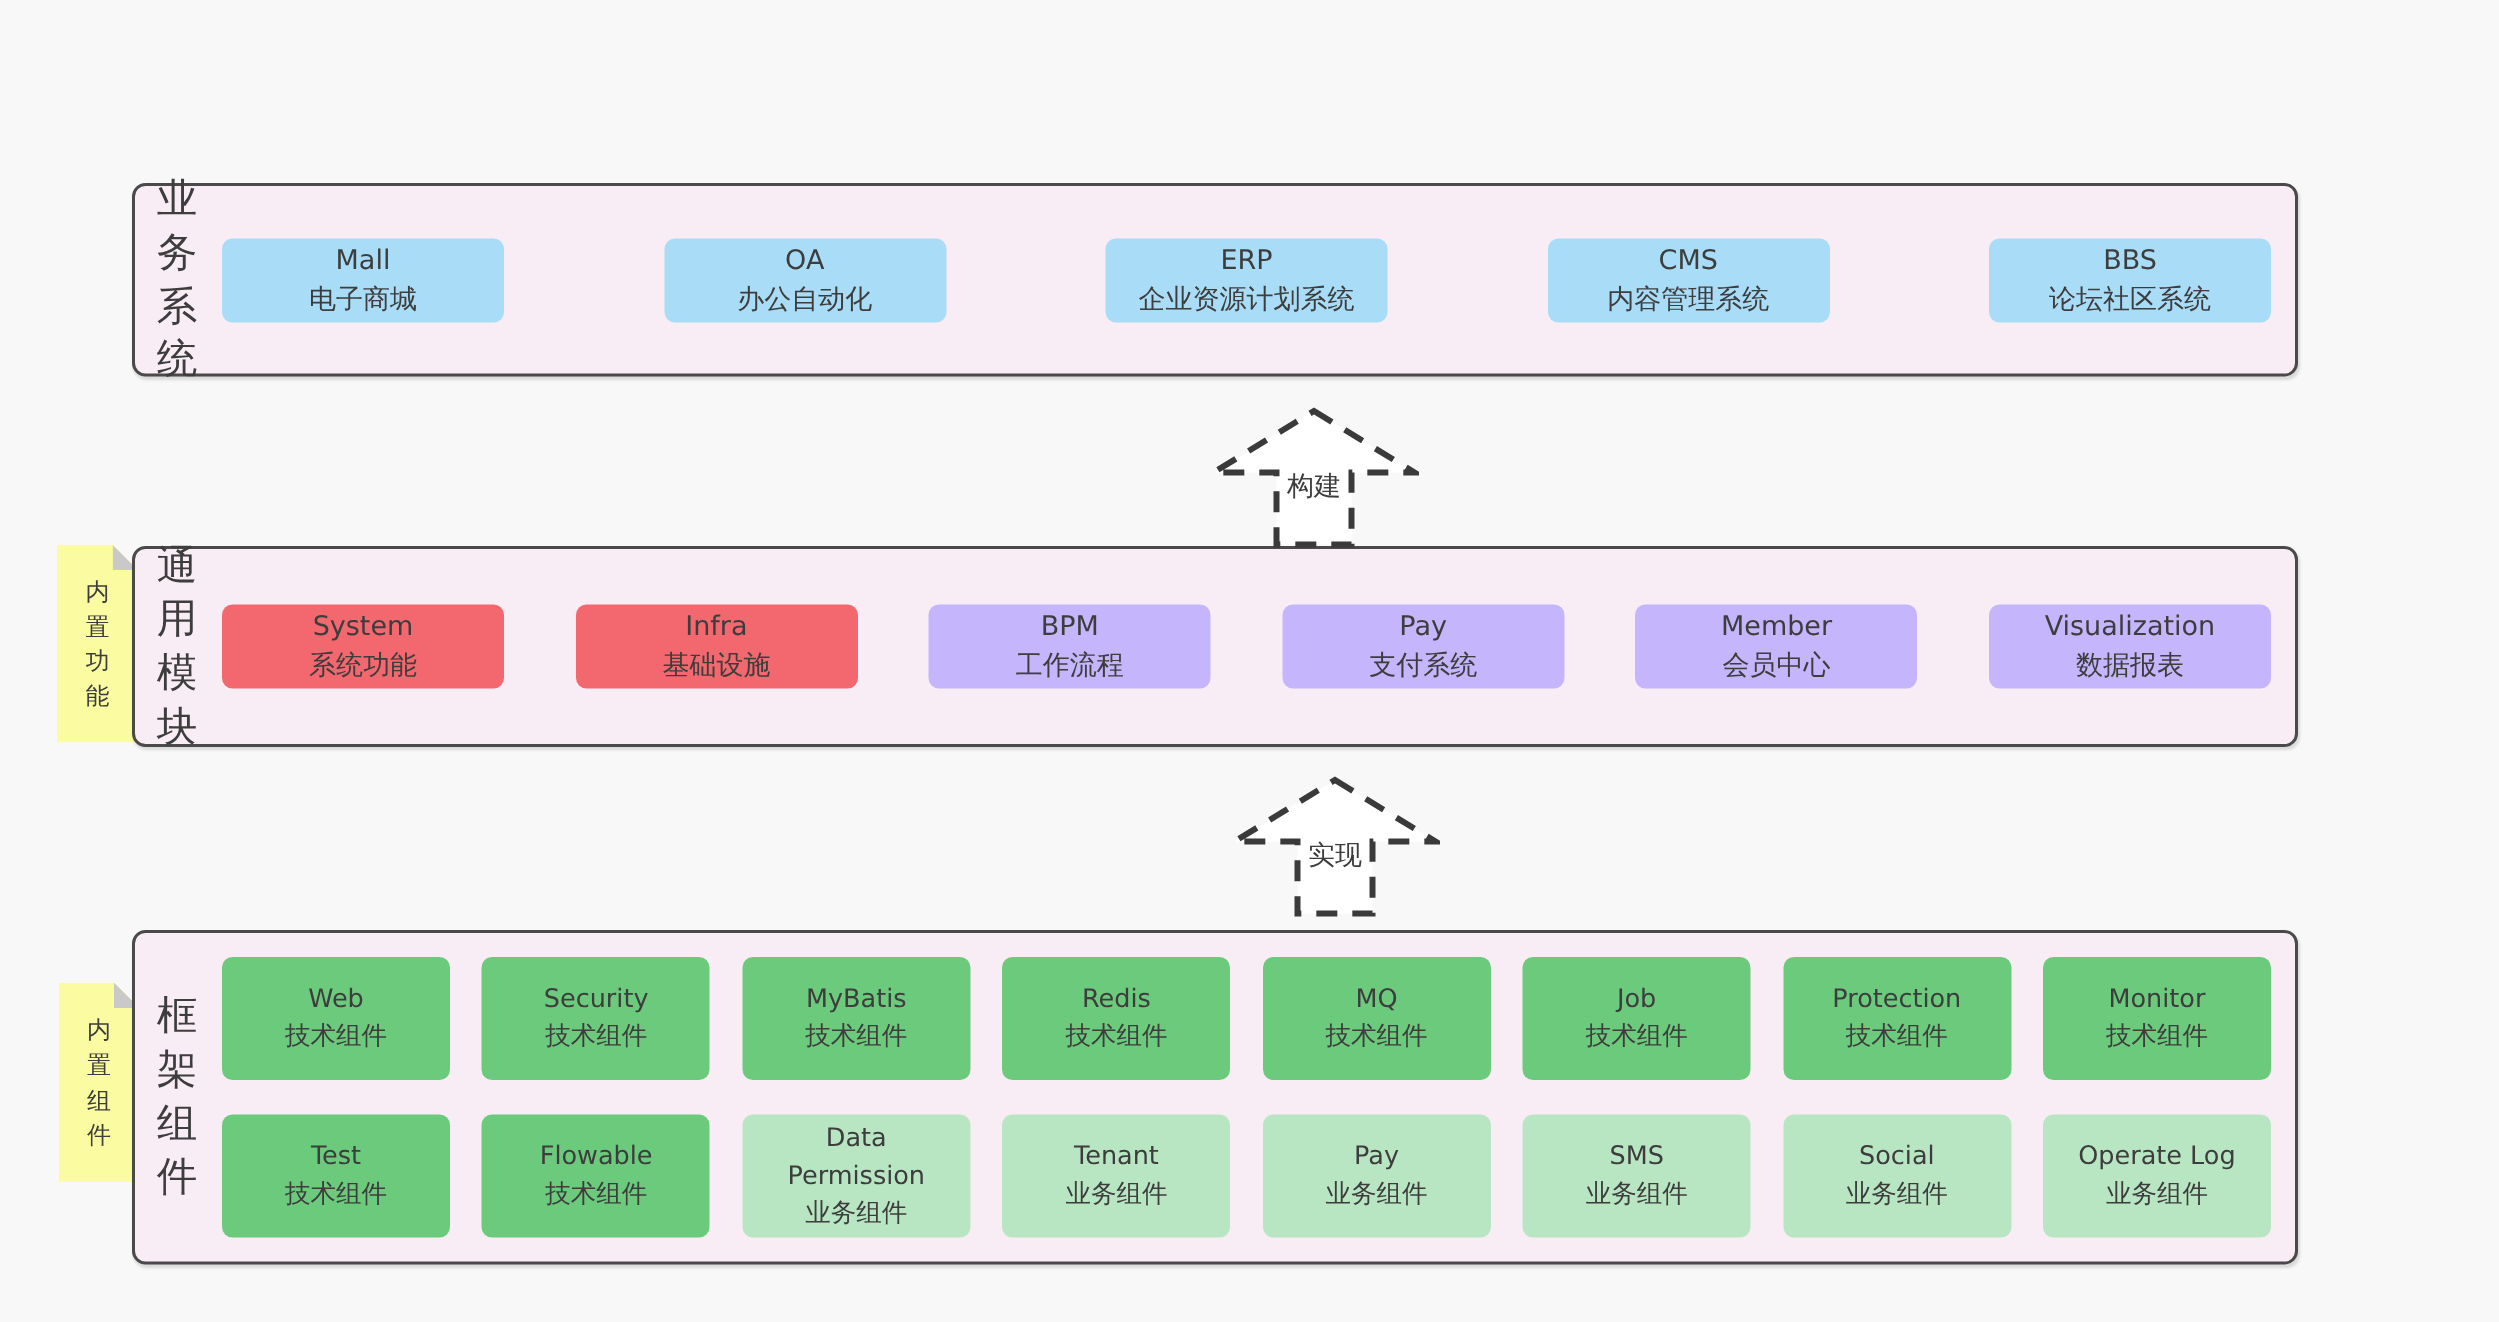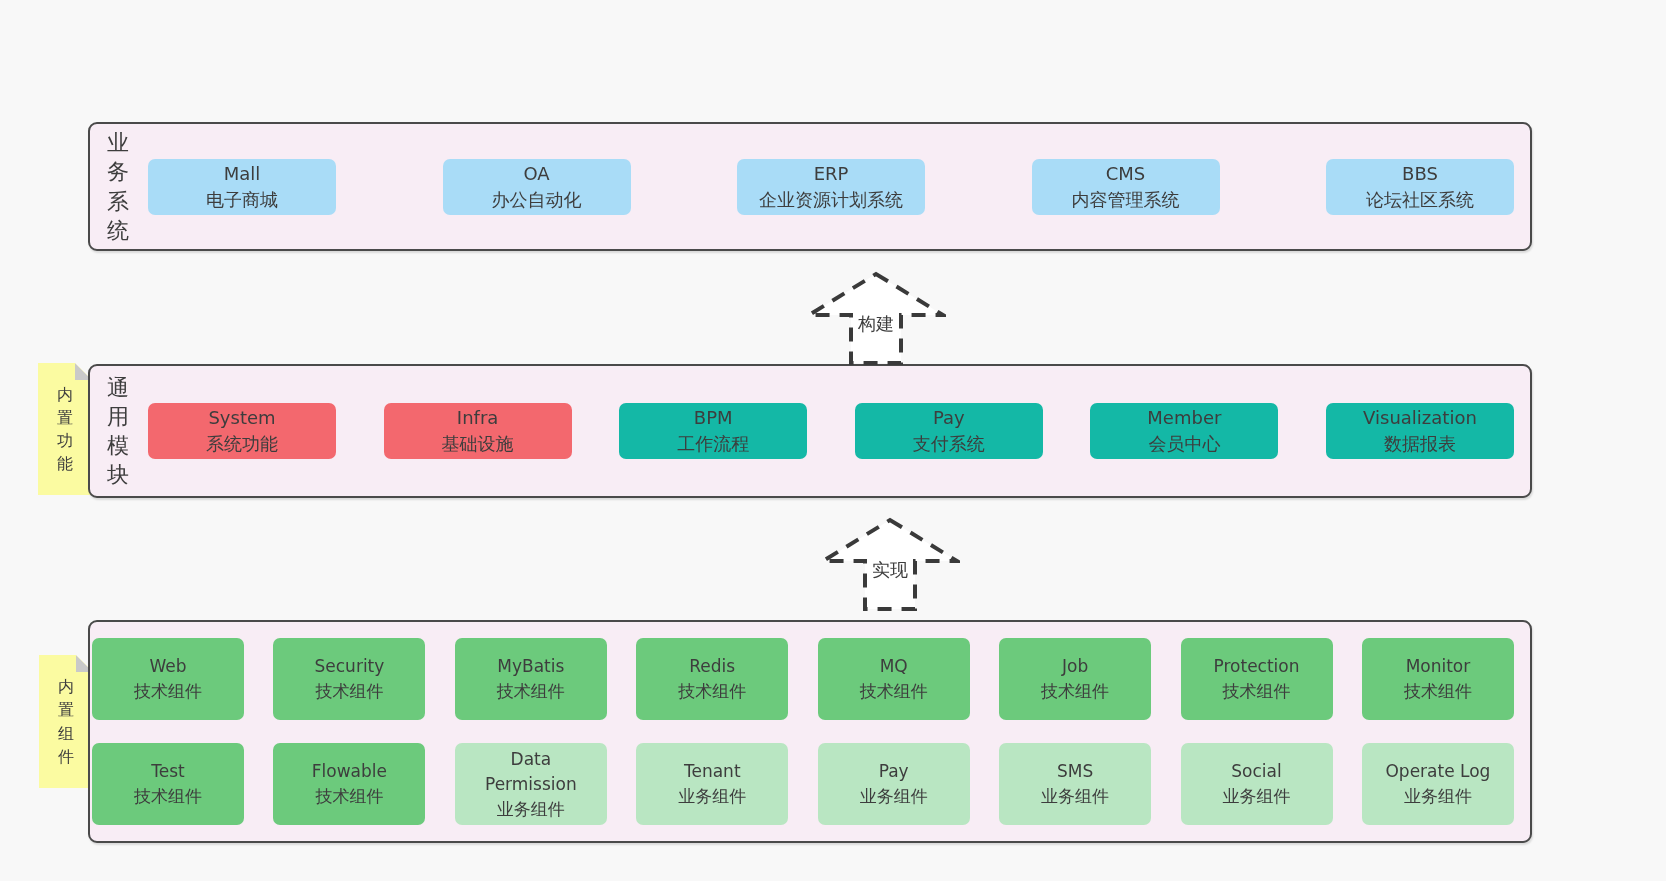--- a/index.html
+++ b/index.html
@@ -14,42 +14,42 @@
     position:absolute; left:88px; width:1444px; box-sizing:border-box;
     background:#f8edf5; border:2px solid #4a4a4a; border-radius:9px;
     display:flex; z-index:2; box-shadow:1px 2px 2px rgba(0,0,0,0.12);
   }
   #band-business   { top:122px; height:129px; }
   #band-modules    { top:364px; height:134px; }
   #band-components { top:620px; height:223px; }
 
   .band-label { flex:0 0 56px; display:flex; align-items:center; justify-content:center; }
   .band-label-text {
-    width:27px; font-size:22px; line-height:1.32; word-break:break-all;
+    width:27px; font-size:27px; line-height:1.32; word-break:break-all;
     text-align:center; color:#3d3d3d;
   }
 
   .band-content {
     flex:1; display:flex; align-items:center; justify-content:space-between;
     padding:0 16px 0 2px;
   }
   .band-content.rows { flex-direction:column; justify-content:center; align-items:stretch; gap:23px; }
   .comp-row { display:flex; justify-content:space-between; }
 
   
   .box {
     border-radius:7px; display:flex; flex-direction:column; align-items:center;
     justify-content:center; text-align:center; box-sizing:border-box; padding:0 8px;
   }
   .box.wide  { width:188px; height:56px; font-size:18px; line-height:26px; }
   .box.small { width:152px; height:82px; font-size:17px; line-height:25px; }
   .box.small .en { max-width:120px; }
   .box.blue        { background:#a9dcf7; }
   .box.red         { background:#f3686e; }
-  .box.pink        { background:#14b8a6; }
+  .box.pink        { background:#c4b5fd; }
   .box.green       { background:#6cca7c; }
   .box.green-light { background:#b9e6c2; }
 
   
   .sticky {
     position:absolute; width:54px; background:#fbfba1; z-index:1;
     display:flex; align-items:center; justify-content:center;
     clip-path:polygon(0 0, calc(100% - 17px) 0, 100% 17px, 100% 100%, 0 100%);
   }
   #sticky-modules    { left:38px; top:363px; height:132px; }
@@ -153,20 +153,23 @@
     <polygon points="70,3 137,44 95,44 95,92 45,92 45,44 3,44" fill="#ffffff" stroke="#3a3a3a" stroke-width="4" stroke-dasharray="14 10"></polygon>
   </svg>
   <div class="arrow-label" id="arrow-implement-label">实现</div>
 
   <div class="sticky" id="sticky-components">
     <div class="sticky-fold"></div>
     <div class="sticky-text">内置组件</div>
   </div>
 
   <div class="band" id="band-components">
+    <div class="band-label">
+      <div class="band-label-text">框架组件</div>
+    </div>
     <div class="band-content rows">
       <div class="comp-row">
         <div class="box small green">
           <span class="en">Web</span>
           <span class="zh">技术组件</span>
         </div>
         <div class="box small green">
           <span class="en">Security</span>
           <span class="zh">技术组件</span>
         </div>

